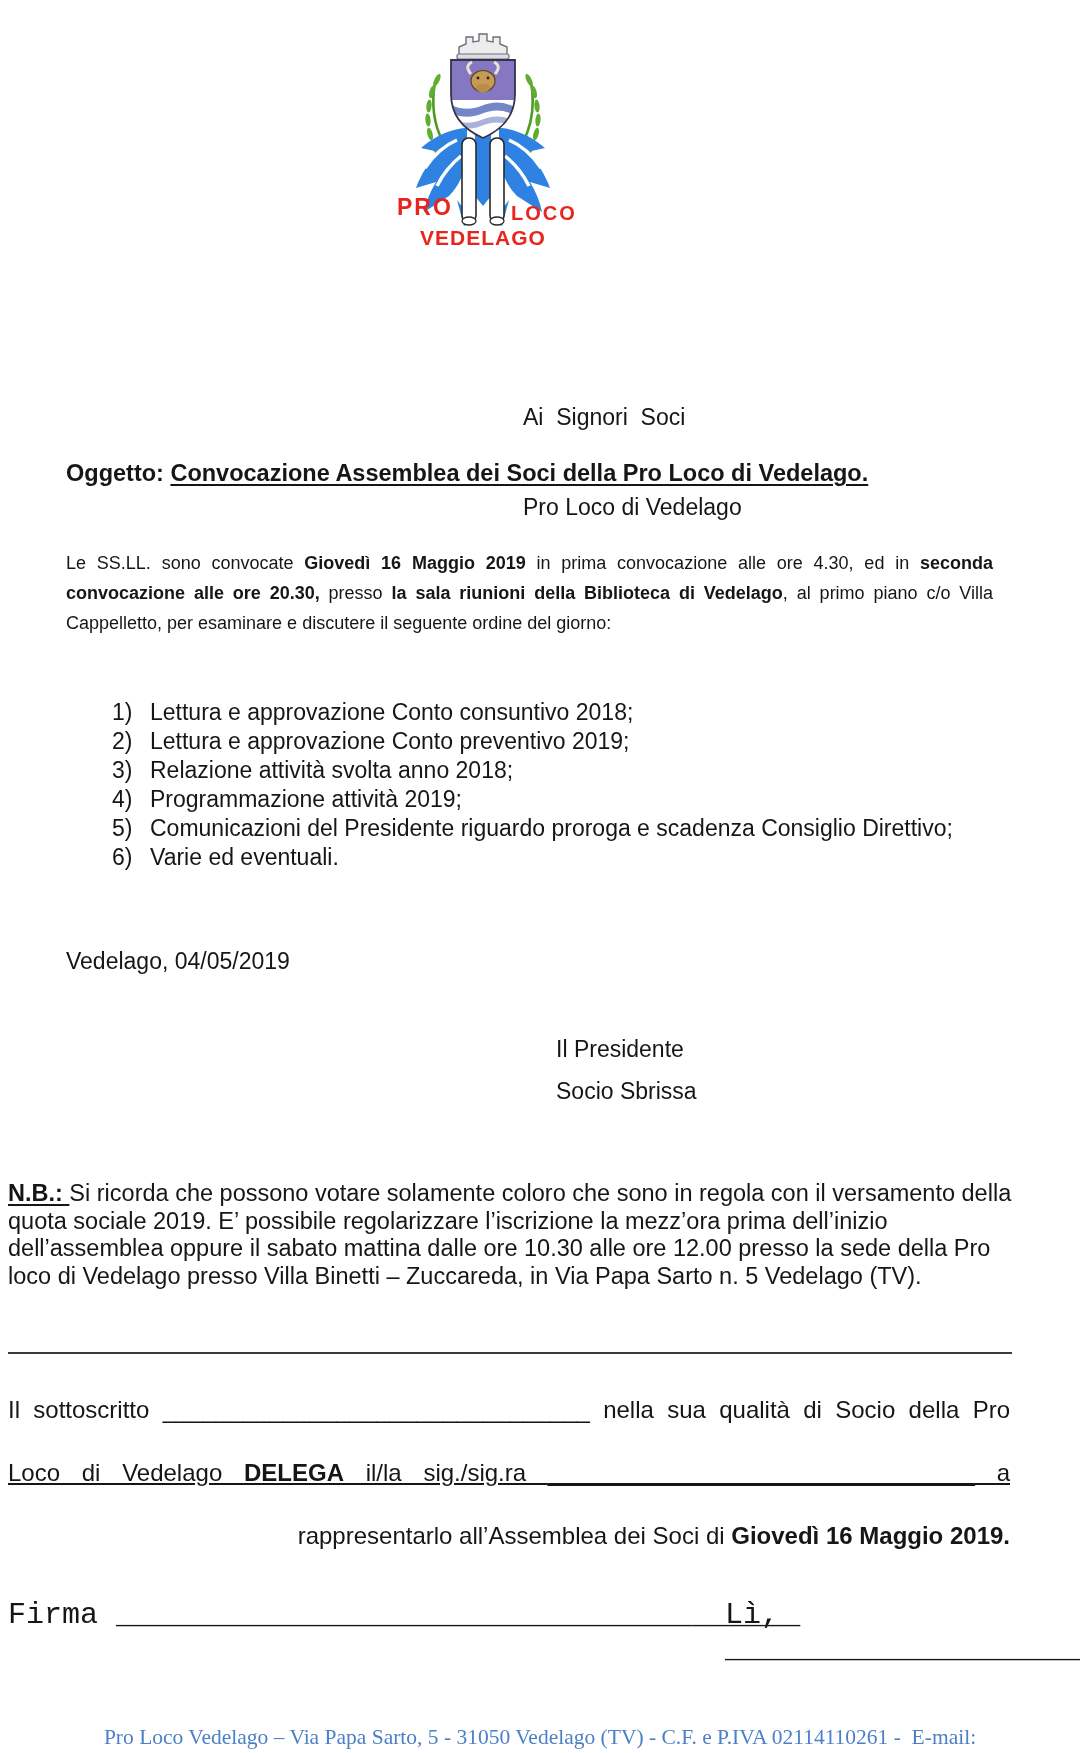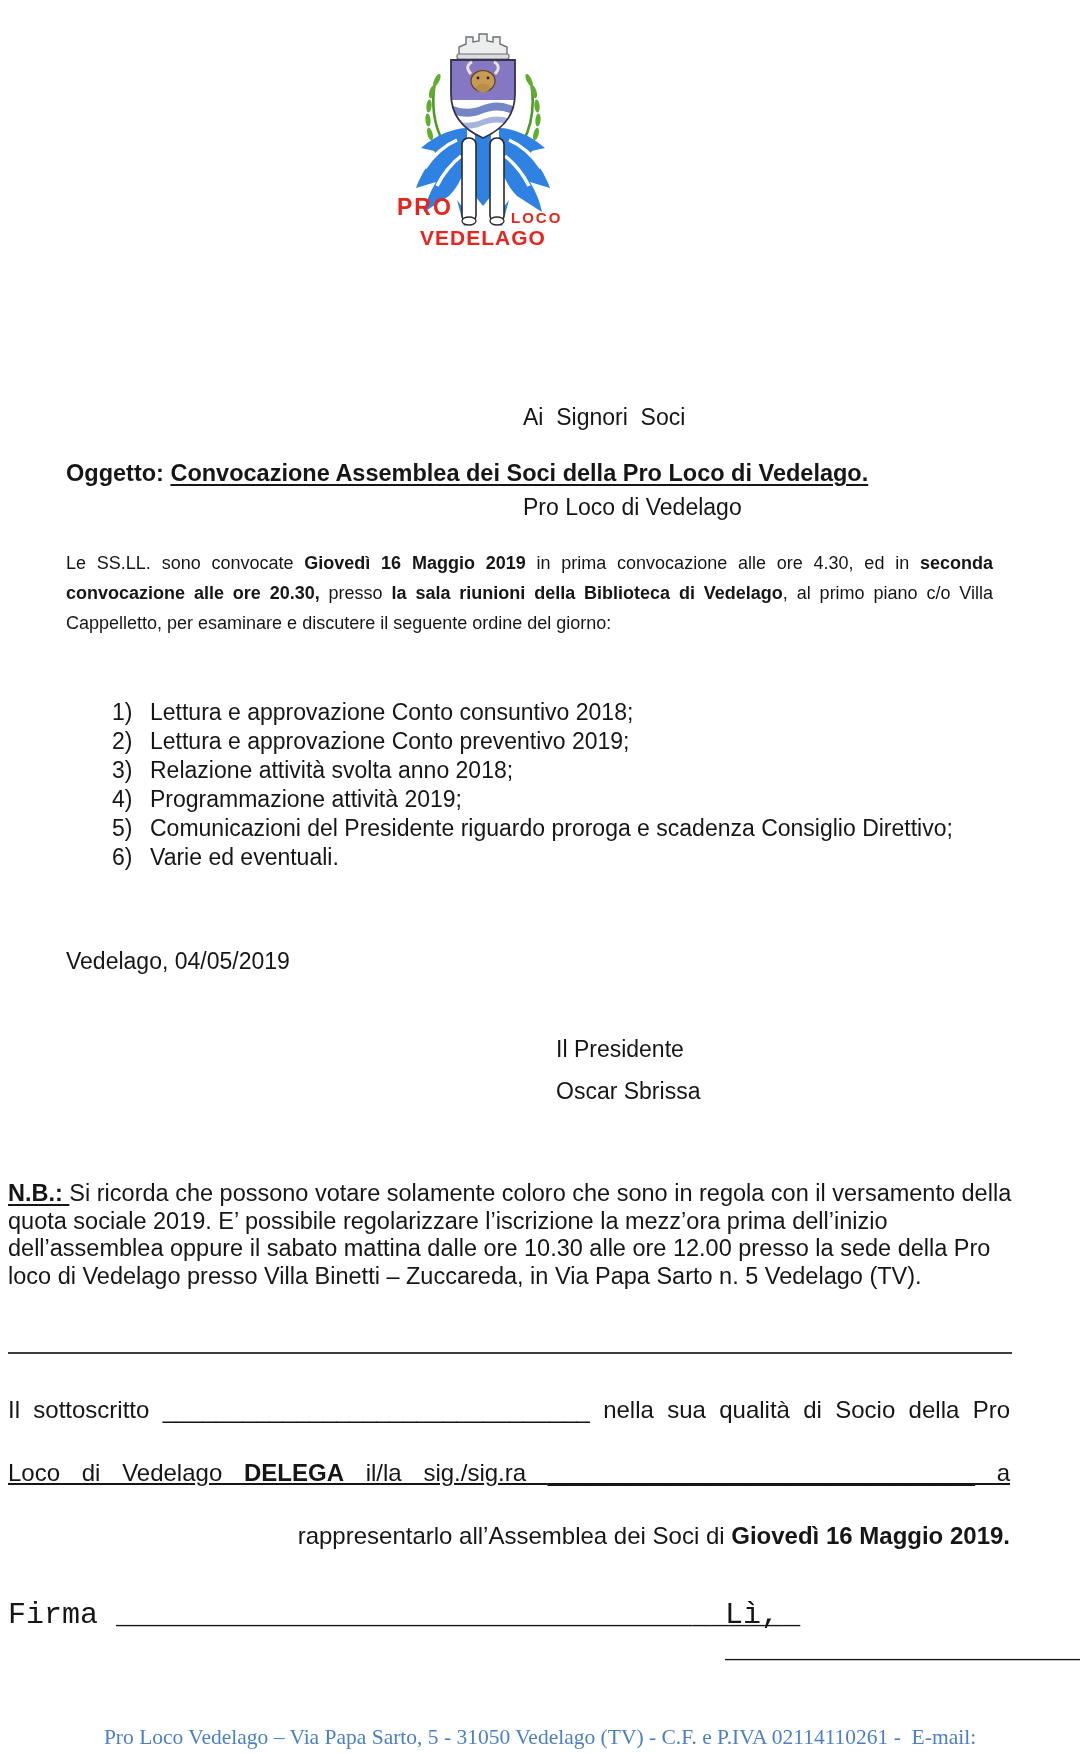--- a/index.html
+++ b/index.html
@@ -10,21 +10,21 @@
   }
   .abs { position:absolute; }
   .b { font-weight:bold; }
   .u { text-decoration:underline; text-decoration-thickness:2px; text-underline-offset:3px; }
 
   
   .logo { left:345px; top:28px; width:276px; height:240px; }
   .logo svg { position:absolute; left:0; top:0; }
   .logo-word { position:absolute; font-weight:bold; }
   .logo-pro  { left:52px;  top:166px; font-size:23px; letter-spacing:2px; }
-  .logo-loco { left:166px; top:181px; font-size:15px; letter-spacing:2px; }
+  .logo-loco { left:166px; top:174px; font-size:20px; letter-spacing:2px; }
   .logo-vedelago { left:0; right:0; top:198px; text-align:center; font-size:21px; letter-spacing:1px; }
 
   
   .recipient { left:523px; top:342px; font-size:23px; line-height:30px; white-space:pre; }
 
   
   .subject { left:66px; top:460px; font-size:23.5px; }
 
   
   .intro { left:66px; top:548px; width:927px; font-size:18px; line-height:30.2px; text-align:justify; }
@@ -184,21 +184,21 @@
       <li class="agenda-item">
         <span class="agenda-num">6)</span>
         <span class="agenda-text">Varie ed eventuali.</span>
       </li>
     </ol>
 
   <div class="abs dateline">Vedelago, 04/05/2019</div>
 
   <div class="abs signature">
     <div class="sig-role">Il Presidente</div>
-    <div>Oscar Sbrissa</div>
+    <div>Socio Sbrissa</div>
   </div>
 
   <div class="abs nb"><span class="b u">N.B.: </span><span>Si ricorda che possono votare solamente coloro che sono in regola con il versamento della quota sociale 2019. E’ possibile regolarizzare l’iscrizione la mezz’ora prima dell’inizio dell’assemblea oppure il sabato mattina dalle ore 10.30 alle ore 12.00 presso la sede della Pro loco di Vedelago presso Villa Binetti – Zuccareda, in Via Papa Sarto n. 5 Vedelago (TV).</span></div>
 
   <div class="abs sep"></div>
 
   <div class="abs dline dl1 just"><span>Il sottoscritto </span><span>________________________________</span><span> nella sua qualità di Socio della Pro</span></div>
   <div class="abs dline dl2 just"><span>Loco di Vedelago </span><span class="b">DELEGA</span><span> il/la sig./sig.ra </span><span>________________________________</span><span> a</span></div>
   <div class="abs dline dl3"><span>rappresentarlo all’Assemblea dei Soci di </span><span class="b">Giovedì 16 Maggio 2019.</span></div>
 

